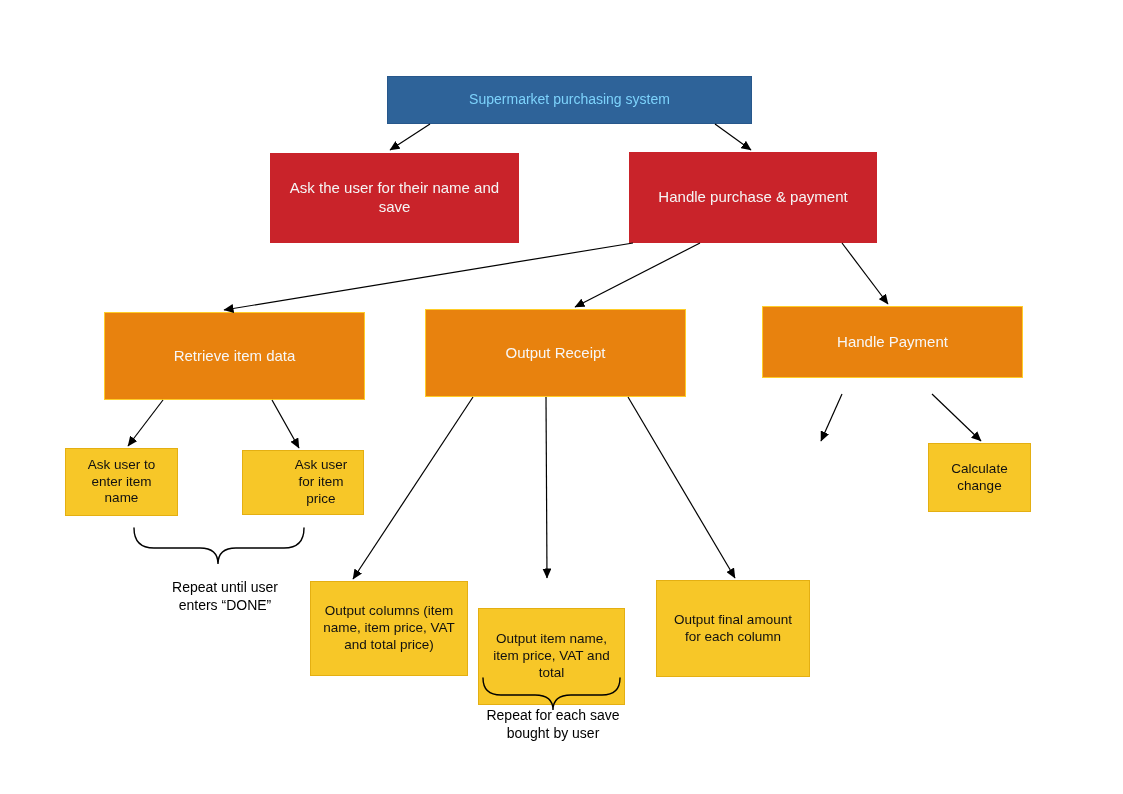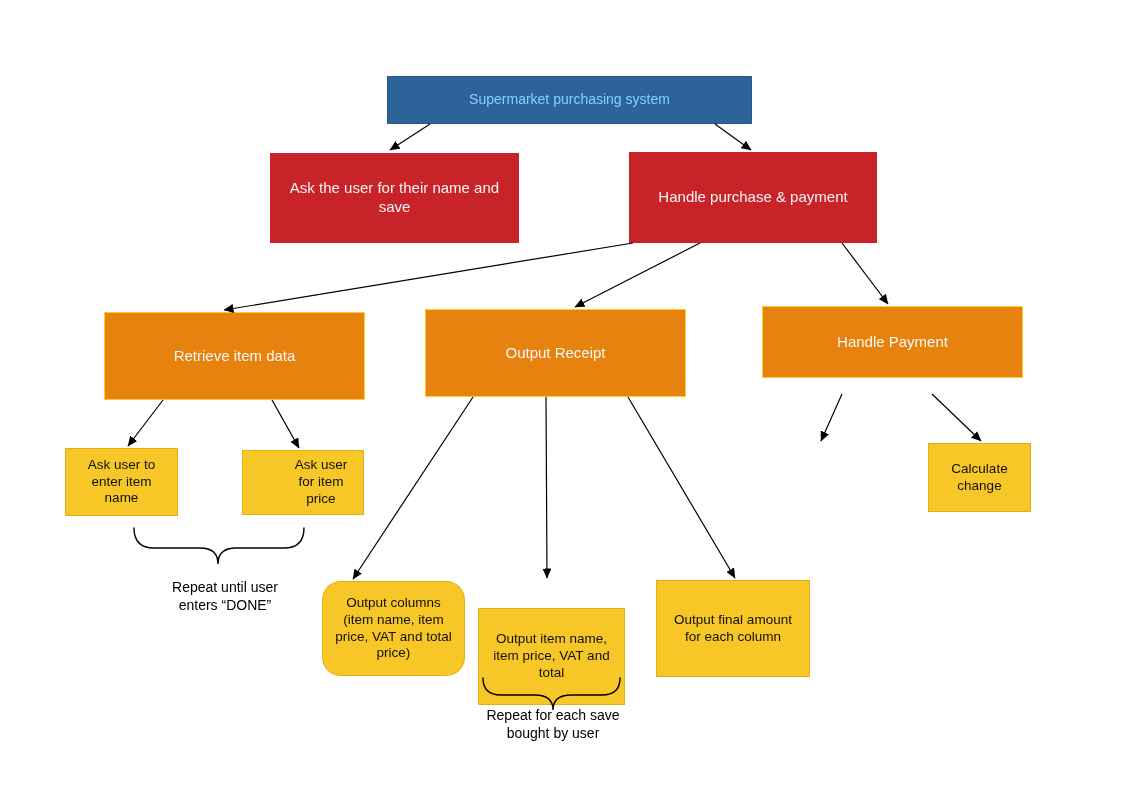--- a/index.html
+++ b/index.html
@@ -73,21 +73,21 @@
   <div class="node lvl-red" style="left:270px; top:153px; width:249px; height:90px;">Ask the user for their name and save</div>
   <div class="node lvl-red" style="left:629px; top:152px; width:248px; height:91px;">Handle purchase &amp; payment</div>
 
   <div class="node lvl-orange" style="left:104px; top:312px; width:261px; height:88px;">Retrieve item data</div>
   <div class="node lvl-orange" style="left:425px; top:309px; width:261px; height:88px;">Output Receipt</div>
   <div class="node lvl-orange" style="left:718px; top:306px; width:261px; height:72px;margin-left:44px;">Handle Payment</div>
 
   <div class="node lvl-yellow" style="left:65px; top:448px; width:113px; height:68px;">Ask user to enter item name</div>
   <div class="node lvl-yellow" style="left:242px; top:450px; width:122px; height:65px;padding-left:44px;">Ask user for item price</div>
   <div class="node lvl-yellow" style="left:928px; top:443px; width:103px; height:69px;">Calculate change</div>
-  <div class="node lvl-yellow" style="left:322px; top:581px; width:143px; height:95px;border-radius:19px;">Output columns (item name, item price, VAT and total price)</div>
+  <div class="node lvl-yellow" style="left:310px; top:581px; width:158px; height:95px;">Output columns (item name, item price, VAT and total price)</div>
   <div class="node lvl-yellow" style="left:478px; top:608px; width:147px; height:97px;">Output item name, item price, VAT and total</div>
   <div class="node lvl-yellow" style="left:656px; top:580px; width:154px; height:97px;">Output final amount for each column</div>
 
   <div class="annotation" style="left:135px; top:578px; width:180px;">
     <span>Repeat until user</span><br>
     <span>enters “DONE”</span>
   </div>
   <div class="annotation" style="left:458px; top:706px; width:190px;">
     <span>Repeat for each save</span><br>
     <span>bought by user</span>

